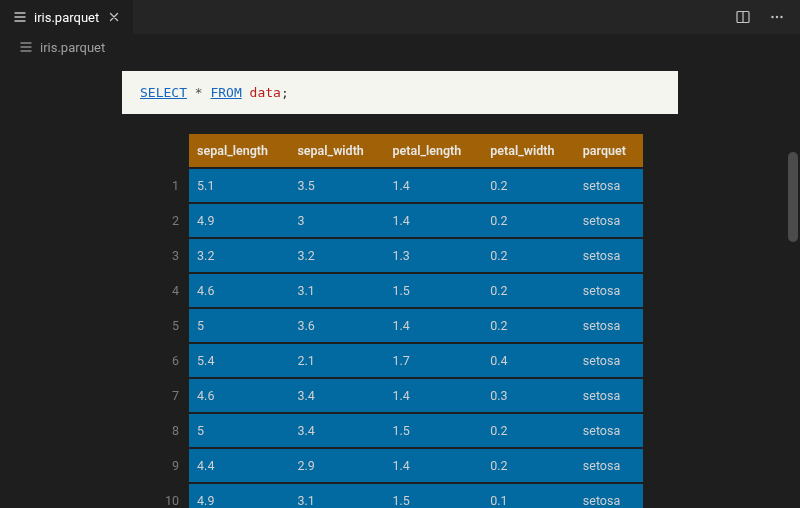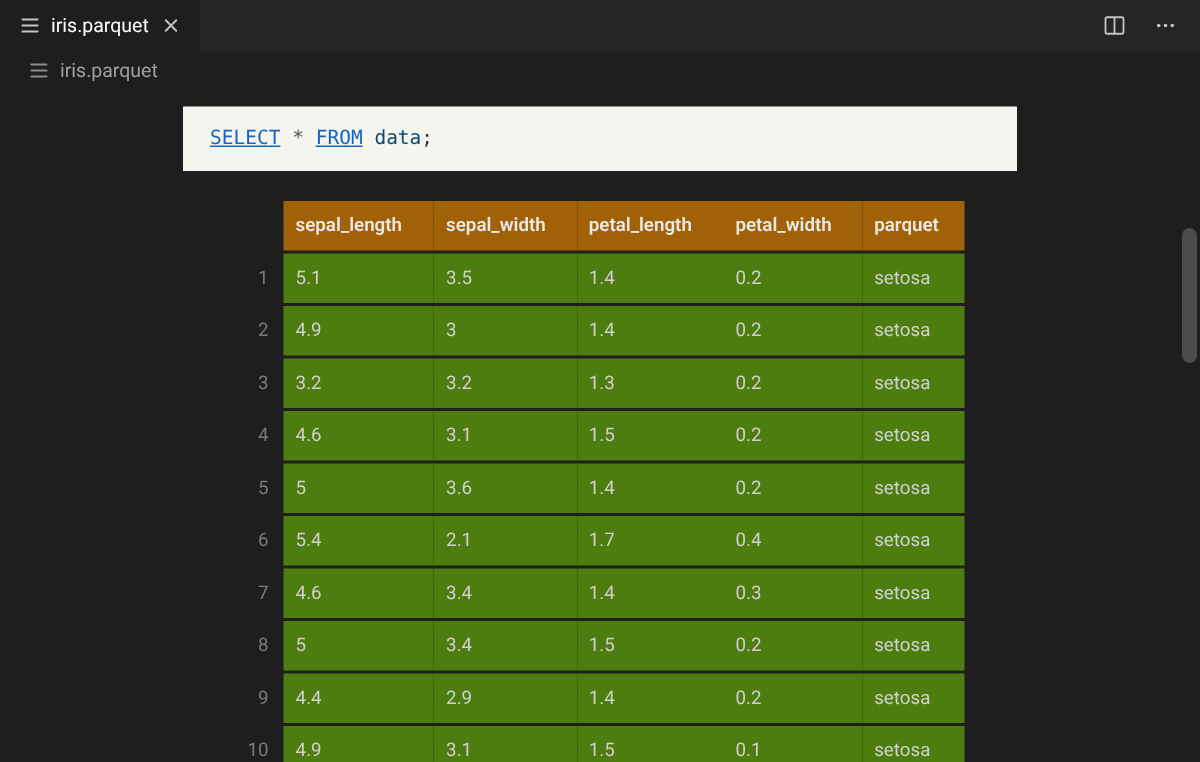--- a/index.html
+++ b/index.html
@@ -73,21 +73,21 @@
   .query-box {
     width: 556px;
     background: #f5f5f0;
     padding: 14px 18px;
     font-family: "SF Mono", Menlo, Consolas, monospace;
     font-size: 13px;
     color: #333;
   }
   .kw   { color: #1565c0; text-decoration: underline; }
   .star { color: #555; }
-  .data { color: #0c4a6e; text-align: right; }
+  .data { color: #b91c1c; text-align: right; }
   .semi { color: #333; }
   .table-wrap {
     margin-top: 18px;
     width: 486px;
   }
   table {
     border-collapse: separate;
     border-spacing: 0 2px;
     width: 100%;
   }
@@ -99,21 +99,21 @@
   th {
     color: #e8e8e8;
     font-weight: 600;
     background: #a16207;
   }
   th:first-child {
     background: transparent;
     width: 28px;
   }
   tbody tr td {
-    background: #4d7c0f;
+    background: #0369a1;
     color: #d0d0d0;
   }
   tbody tr td.rownum {
     background: transparent;
     color: #7a7a7a;
     text-align: right;
     padding-right: 10px;
     width: 28px;
   }
   .scrollbar-track {

